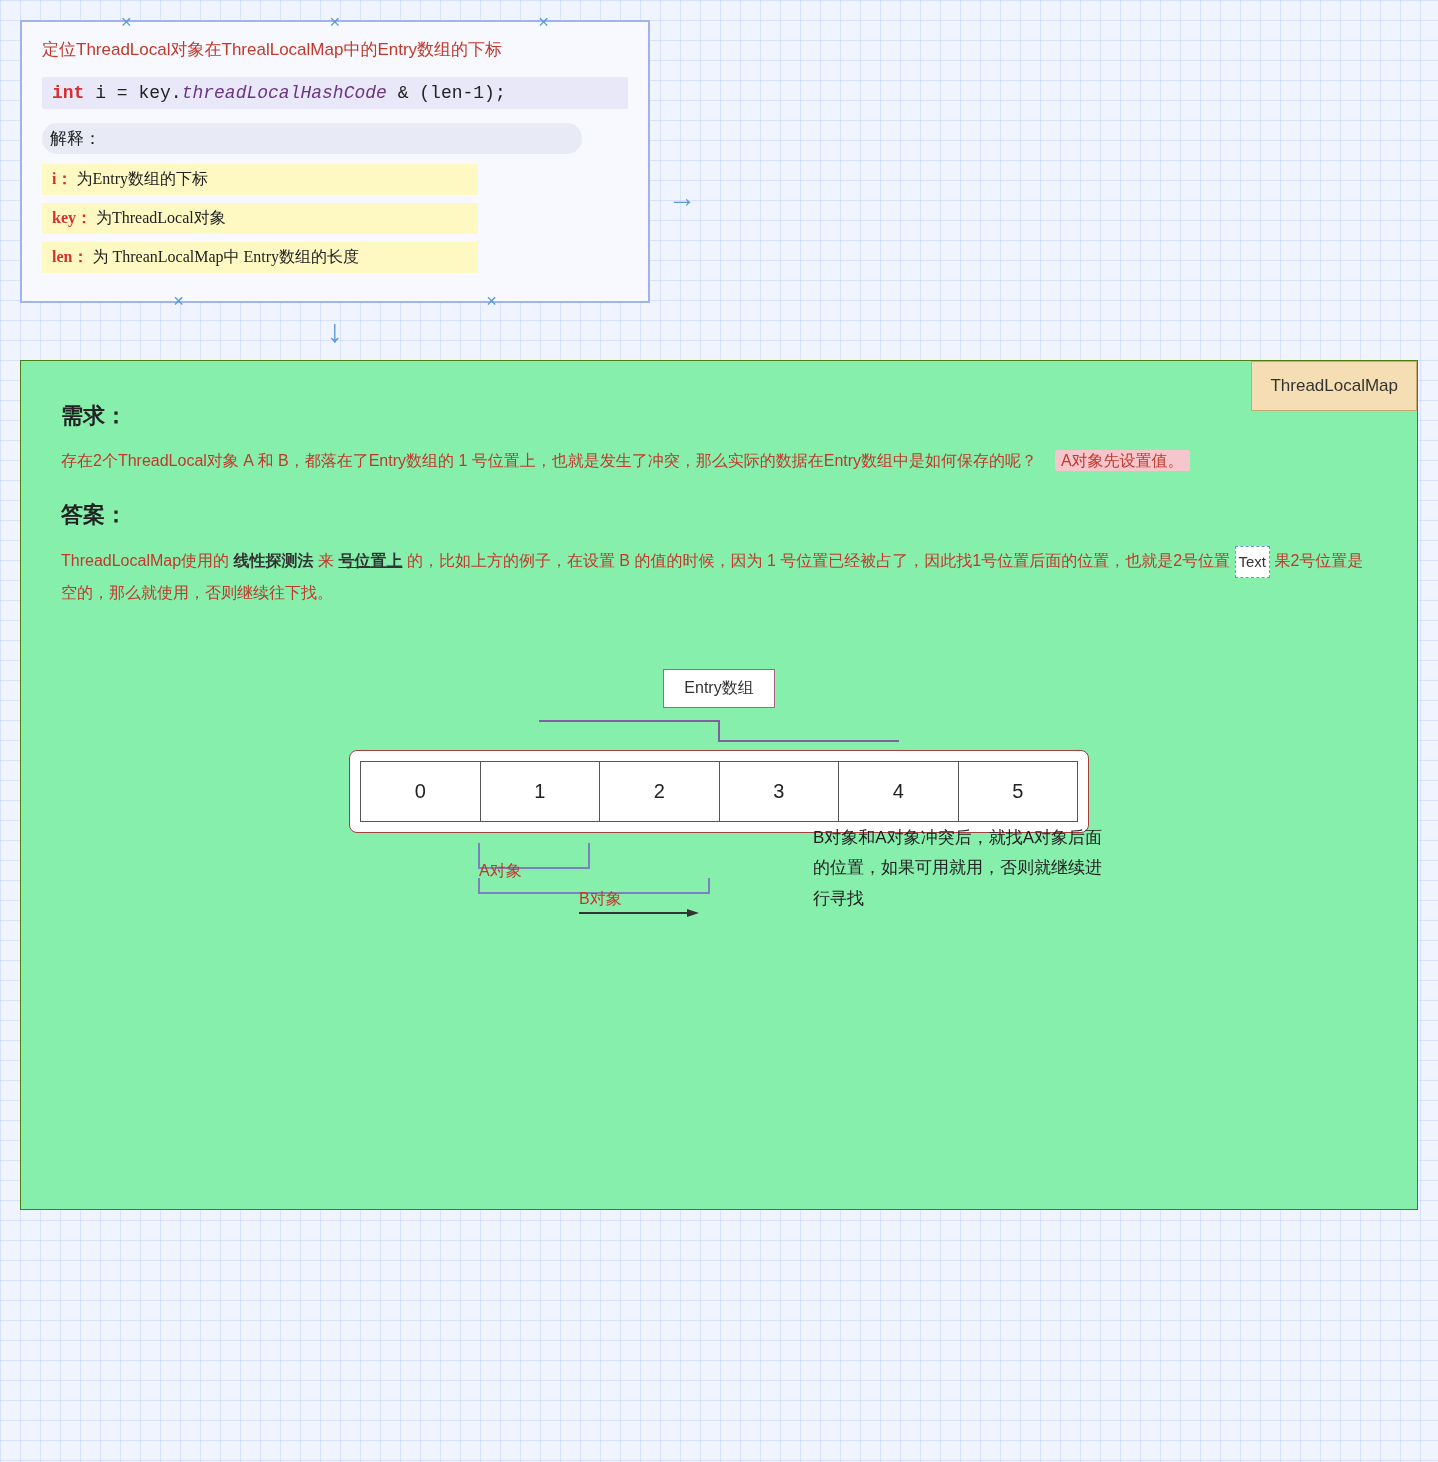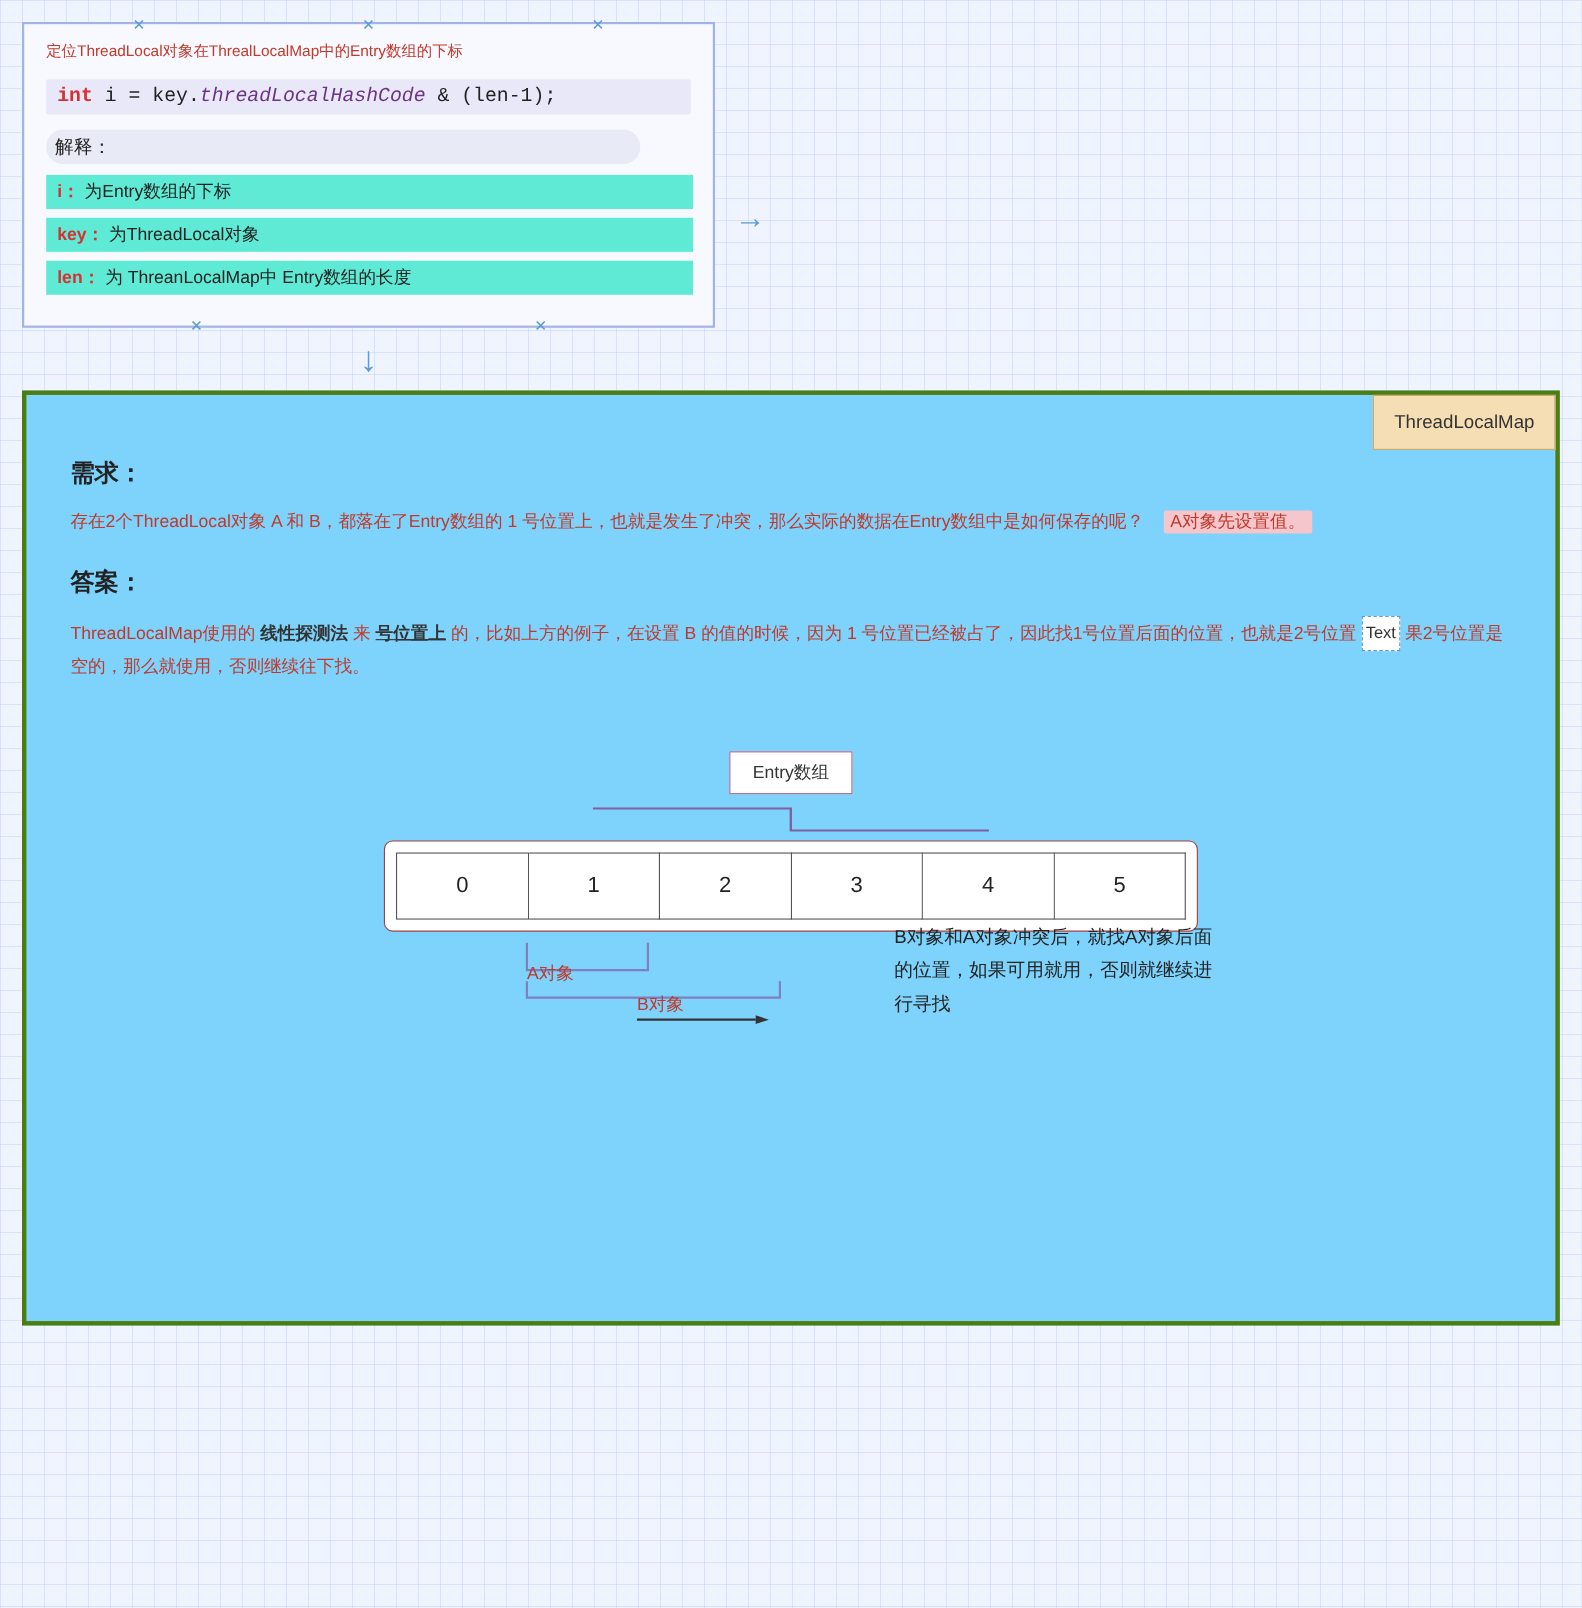--- a/index.html
+++ b/index.html
@@ -29,21 +29,21 @@
     .code-box {
       border: 2px solid #a0b4e8;
       background: #f8f8ff;
       padding: 16px 20px 20px;
       width: 630px;
       position: relative;
     }
 
     .code-box-title {
       color: #c0392b;
-      font-size: 14px;
+      font-size: 17px;
       margin-bottom: 16px;
       font-weight: 400;
     }
 
     .code-line {
       font-family: "Courier New", "Consolas", monospace;
       font-size: 18px;
       margin-bottom: 14px;
       color: #222;
       background: #e8e8f8;
@@ -64,27 +64,27 @@
       color: #222;
       margin-bottom: 10px;
       background: #e8eaf6;
       padding: 4px 8px;
       display: inline-block;
       width: 540px;
       border-radius: 15px;
     }
 
     .explanation-item {
-      font-family: Liberation Sans, sans-serif;
+      font-family: Liberation Serif, serif;
       font-size: 16px;
       color: #222;
-      background: #5eead4;
+      background: #fef9c3;
       padding: 5px 10px;
       margin-bottom: 8px;
-      width: 588px;
+      width: 436px;
     }
 
     .exp-key { color: #d63031; font-weight: bold; }
 
     
     .arrow-left {
       position: absolute;
       left: -48px;
       top: 160px;
       color: #5b9bd5;
@@ -115,23 +115,23 @@
       justify-content: center;
       width: 630px;
       padding: 10px 0;
       color: #5b9bd5;
       font-size: 32px;
     }
 
     
     .bottom-section {
       position: relative;
-      background: #7dd3fc;
-      border: 4px solid #4d7c0f;
-      padding: 46px 40px;
+      background: #86efac;
+      border: 1px solid #4d7c0f;
+      padding: 30px 40px;
       margin-top: 0;
       min-height: 850px;
     }
 
     
     .threadlocalmap-badge {
       position: absolute;
       top: 0;
       right: 0;
       background: #f5deb3;

